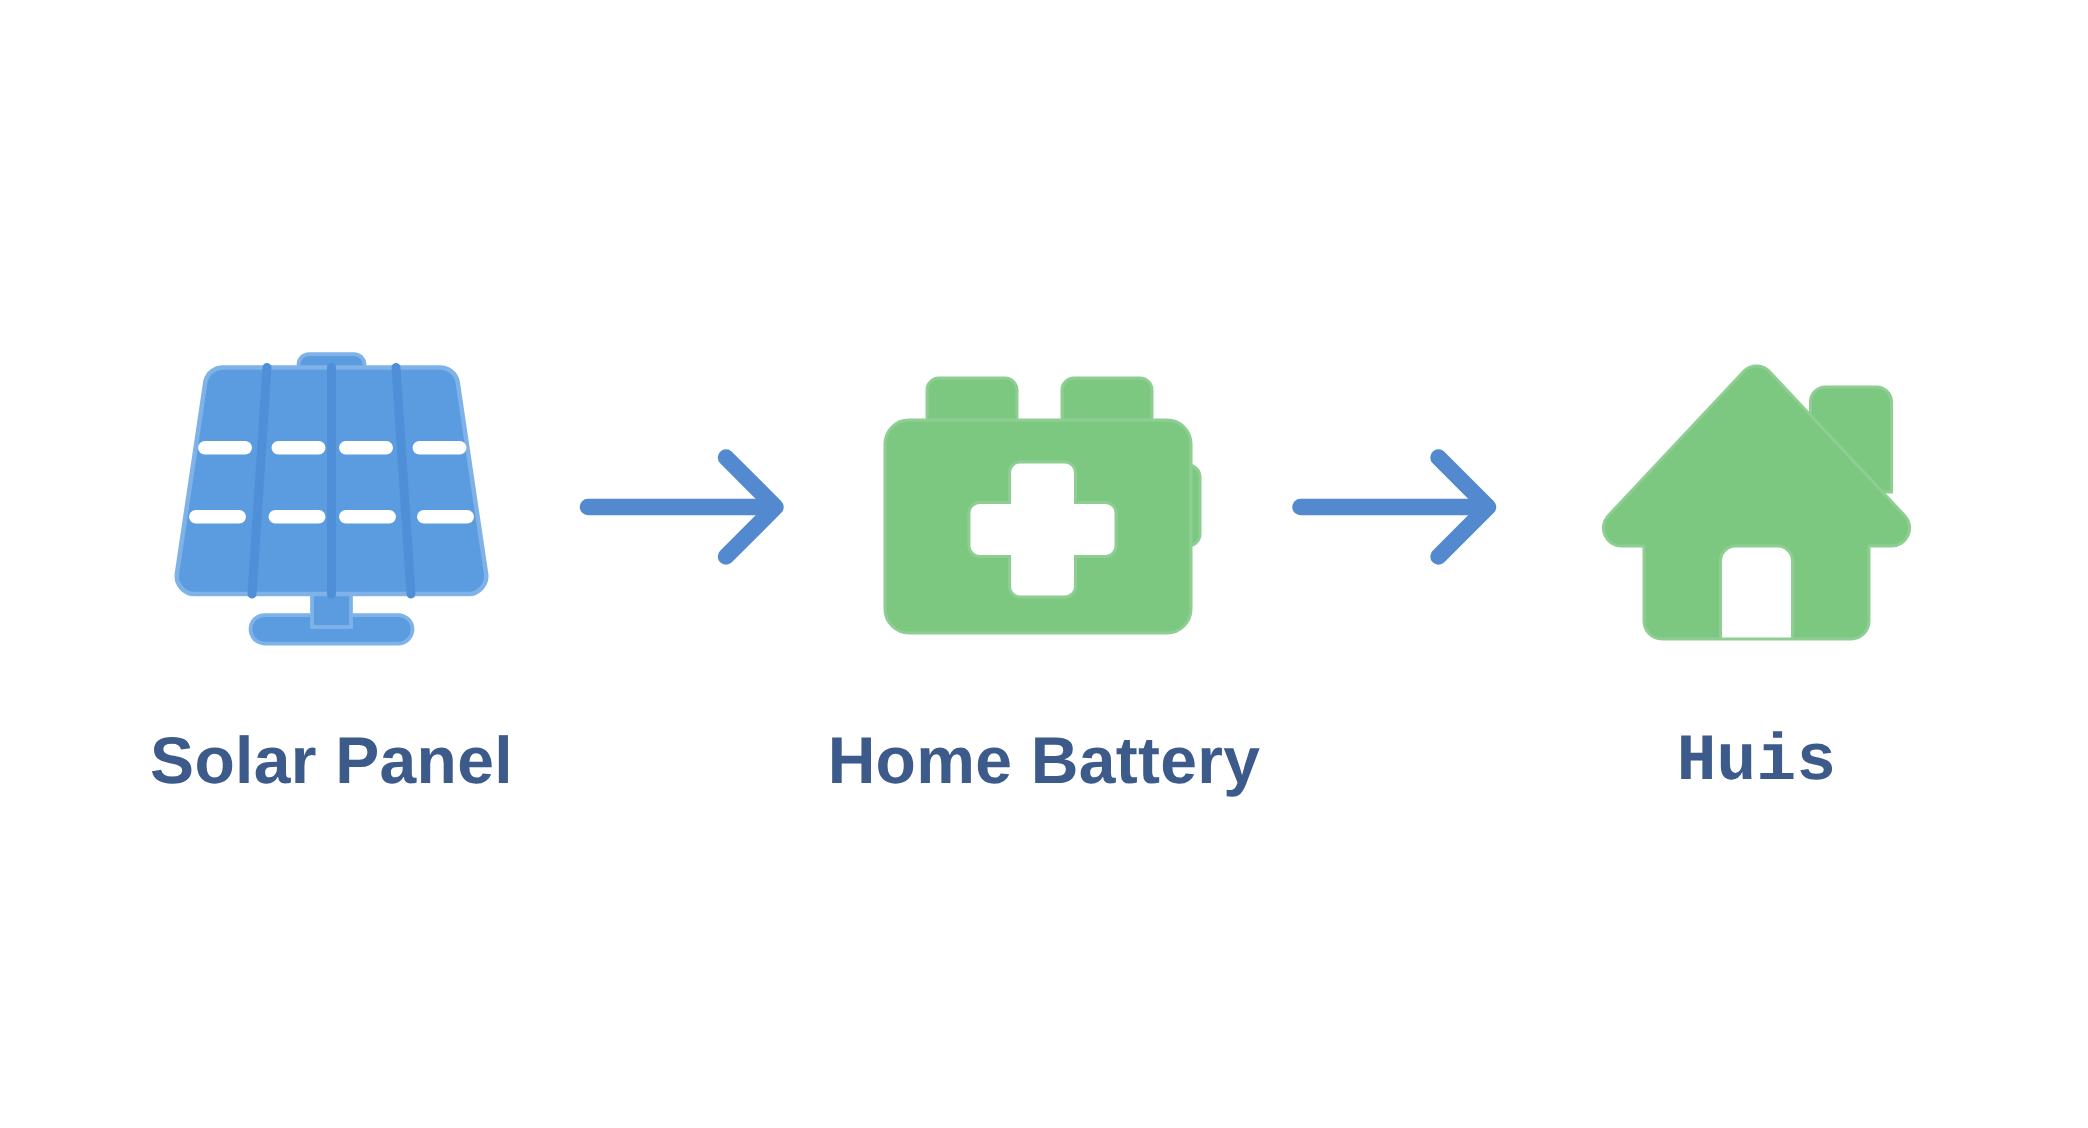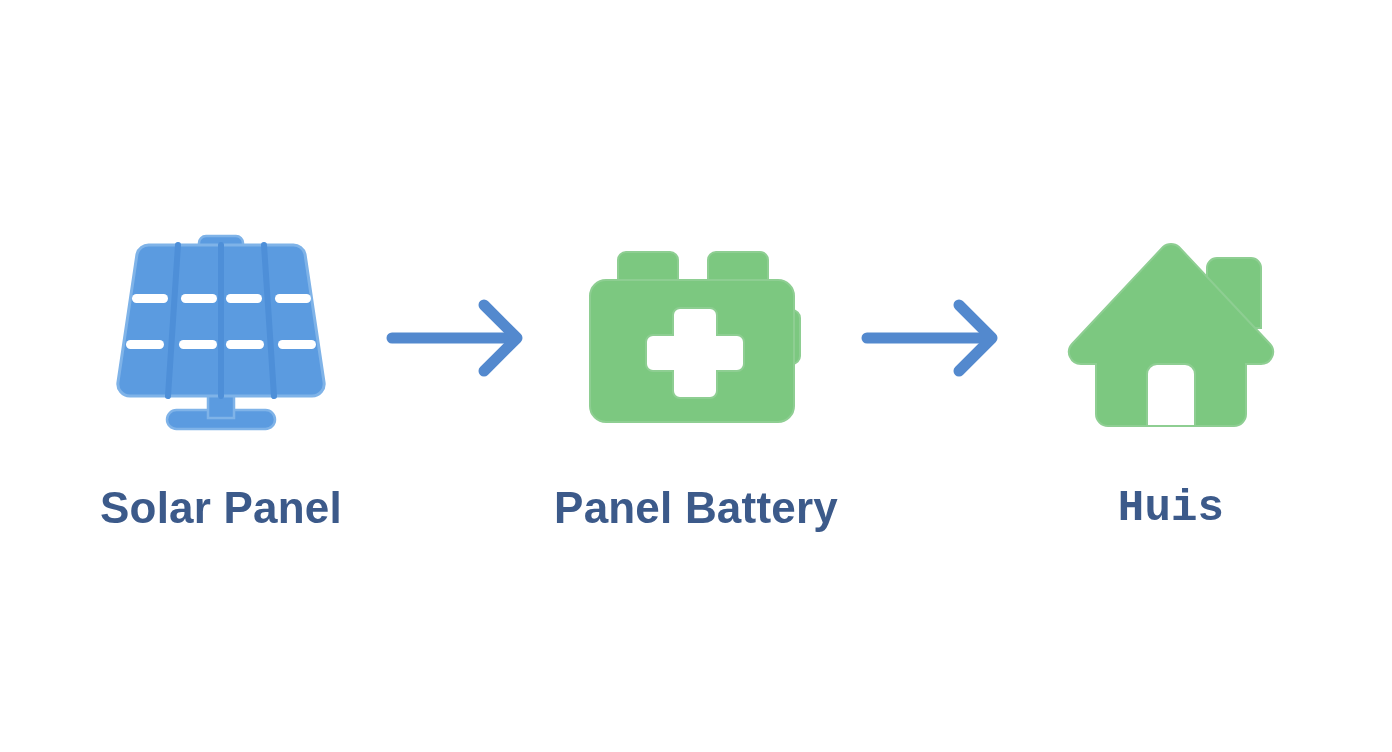--- a/index.html
+++ b/index.html
@@ -119,21 +119,21 @@
             <path d="M38 8 h44 a8 8 0 0 1 8 8 v26 H30 V16 a8 8 0 0 1 8 -8 z"></path>
 
             <path d="M128 8 h44 a8 8 0 0 1 8 8 v26 H120 V16 a8 8 0 0 1 8 -8 z"></path>
 
             <path fill-rule="evenodd" d="
                   M18 36 h172 a16 16 0 0 1 16 16 v110 a16 16 0 0 1 -16 16 H18 a16 16 0 0 1 -16 -16 V52 a16 16 0 0 1 16 -16 z
                   M92 64 h30 a7 7 0 0 1 7 7 v20 h20 a7 7 0 0 1 7 7 v22 a7 7 0 0 1 -7 7 h-20 v20 a7 7 0 0 1 -7 7 h-30 a7 7 0 0 1 -7 -7 v-20 h-20 a7 7 0 0 1 -7 -7 v-22 a7 7 0 0 1 7 -7 h20 v-20 a7 7 0 0 1 7 -7 z"></path>
           </g>
         </svg>
       </div>
-      <div class="node-label">Panel Battery</div>
+      <div class="node-label">Home Battery</div>
     </div>
 
     <div class="connector conn-2">
       <svg width="150" height="80" viewBox="0 0 150 80">
         <path d="M8 41 H128" stroke="#5389ce" stroke-width="11" stroke-linecap="round" fill="none"></path>
         <path d="M100 8 L133 41 L100 74" stroke="#5389ce" stroke-width="11" stroke-linecap="round" stroke-linejoin="round" fill="none"></path>
       </svg>
     </div>
 
     <div class="node node-house">

